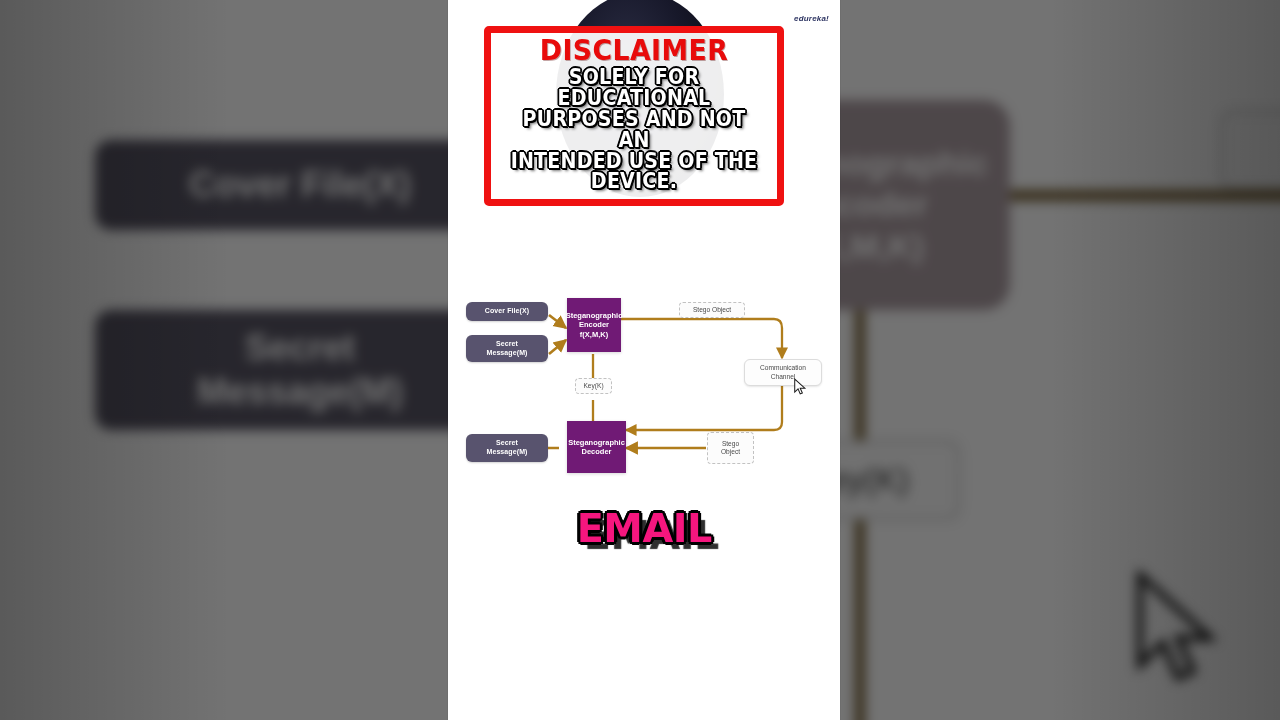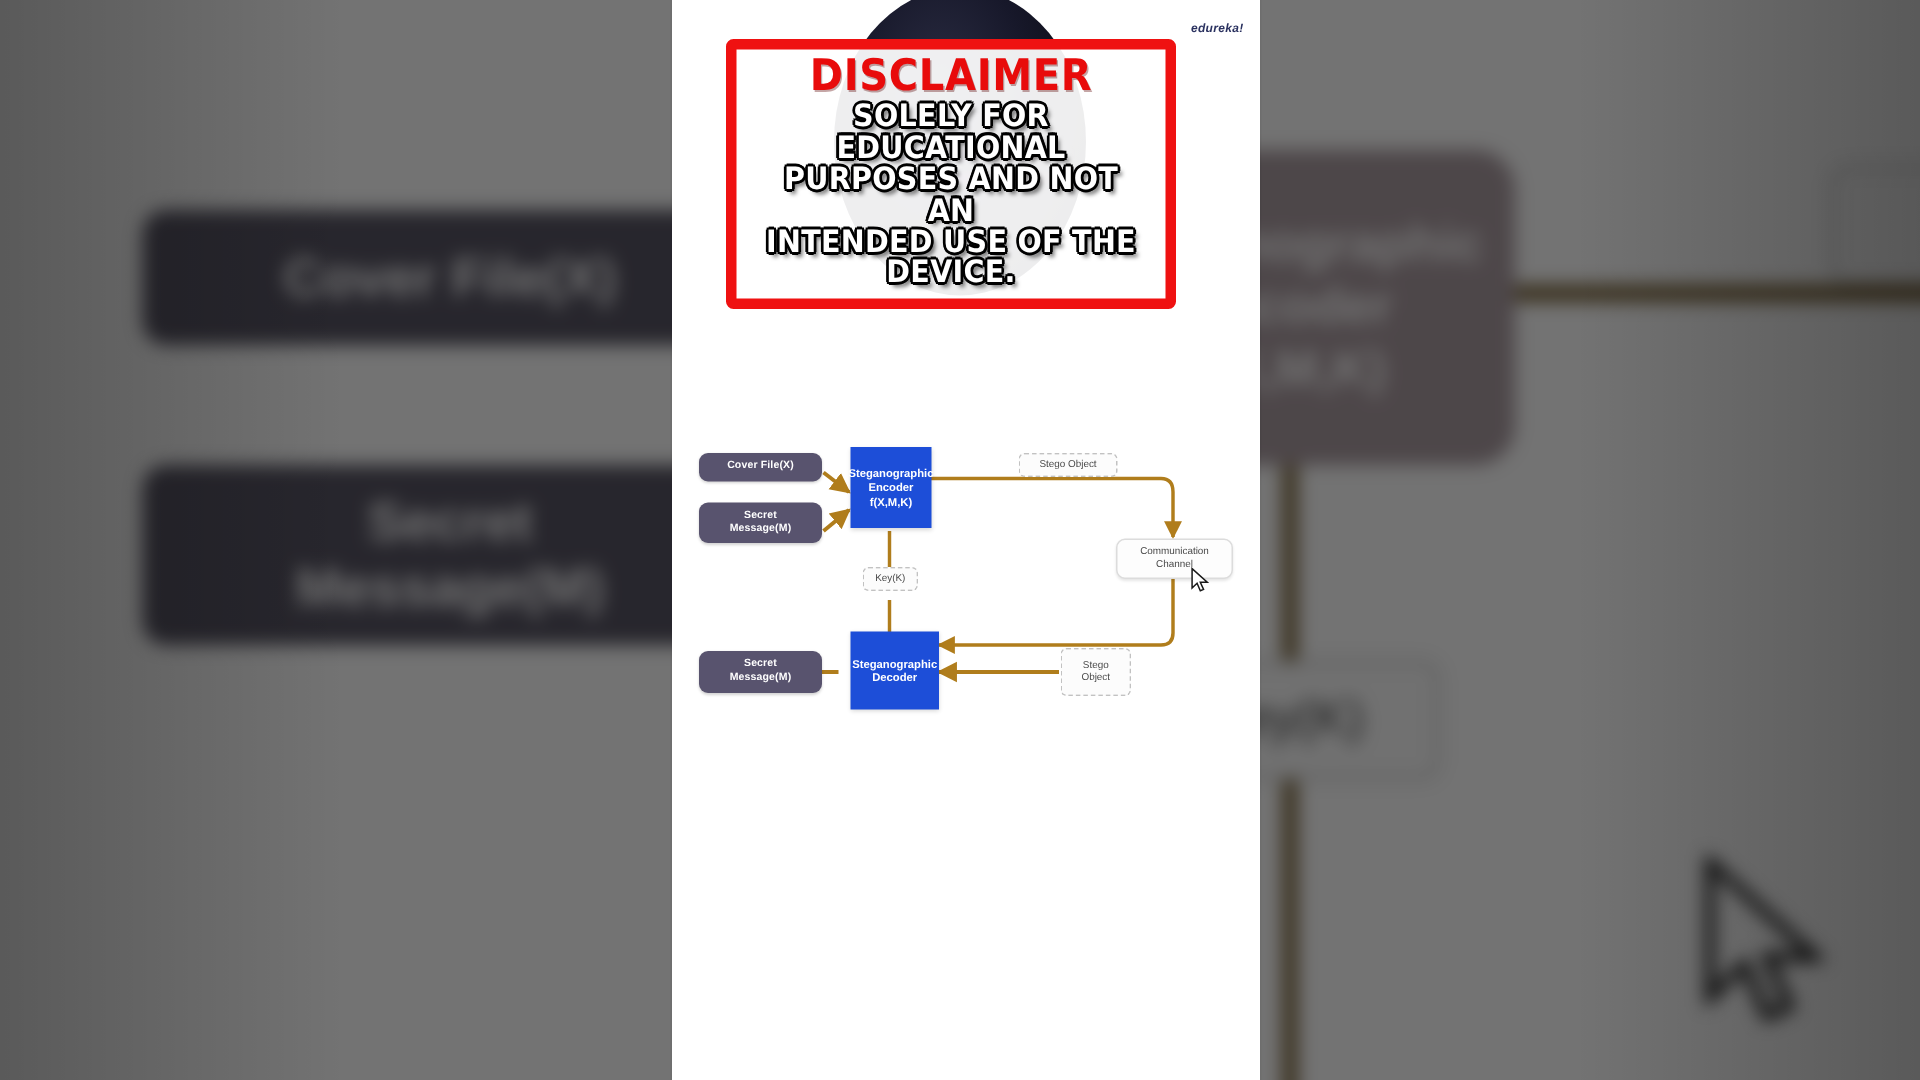--- a/index.html
+++ b/index.html
@@ -60,21 +60,21 @@
     display:flex; align-items:center; justify-content:center;
     text-align:center; line-height:1.25;
     border-radius:6px;
   }
   .slate{
     background:#58536e; color:#ffffff; font-weight:bold;
     font-size:7px; letter-spacing:.1px;
     box-shadow:0 1px 2px rgba(0,0,0,.18);
   }
   .mauve{
-    background:#1d4ed8; color:#ffffff; font-weight:bold;
+    background:#701a75; color:#ffffff; font-weight:bold;
     font-size:7.5px;
     border-radius:0;
     box-shadow:0 1px 3px rgba(0,0,0,.16);
   }
   .dashed{
     background:#fcfcfc; color:#4a4a4a; font-weight:normal;
     font-size:6.6px; border:1px dashed #c2c2c2; border-radius:4px;
   }
   .plainbox{
     background:#fdfdfd; color:#4a4a4a; font-weight:normal;
@@ -275,20 +275,23 @@
   <div id="edureka" style="left:322px;top:14px;position:absolute;">
     <span>edureka!</span>
   </div>
 
   <div id="panel-cursor" style="left:346px;top:378px;">
     <svg width="13" height="18" viewBox="0 0 18 24">
       <path d="M1 1 L1 19 L5.6 14.6 L8.6 21.5 L11.6 20.2 L8.6 13.6 L15 13.6 Z" fill="#ffffff" stroke="#1a1a1a" stroke-width="1.4"></path>
     </svg>
   </div>
 
+  <div id="caption">
+    <span>EMAIL</span>
+  </div>
 </div>
 
 <div id="thumb-circle">
   <div class="streak" style="top:52%;"></div>
   <div class="streak" style="top:60%;opacity:.6;"></div>
 </div>
 
 <div id="disclaimer">
   <div class="title">DISCLAIMER</div>
   <div class="body">SOLELY FOR EDUCATIONAL</div>

